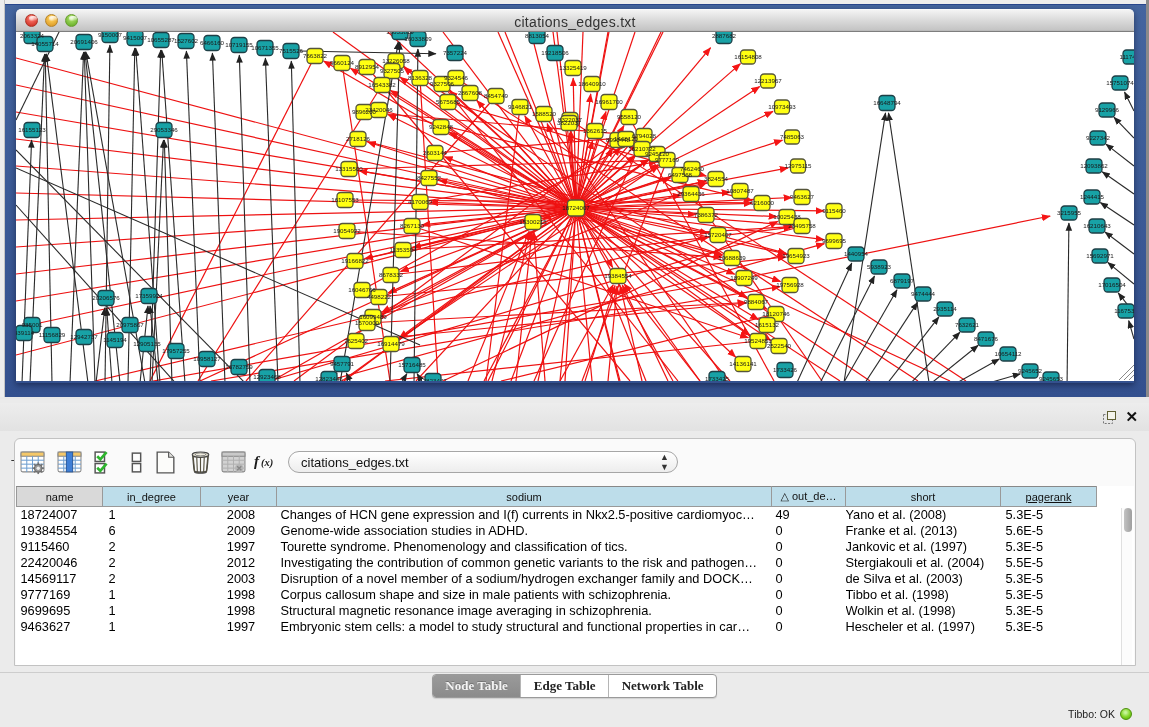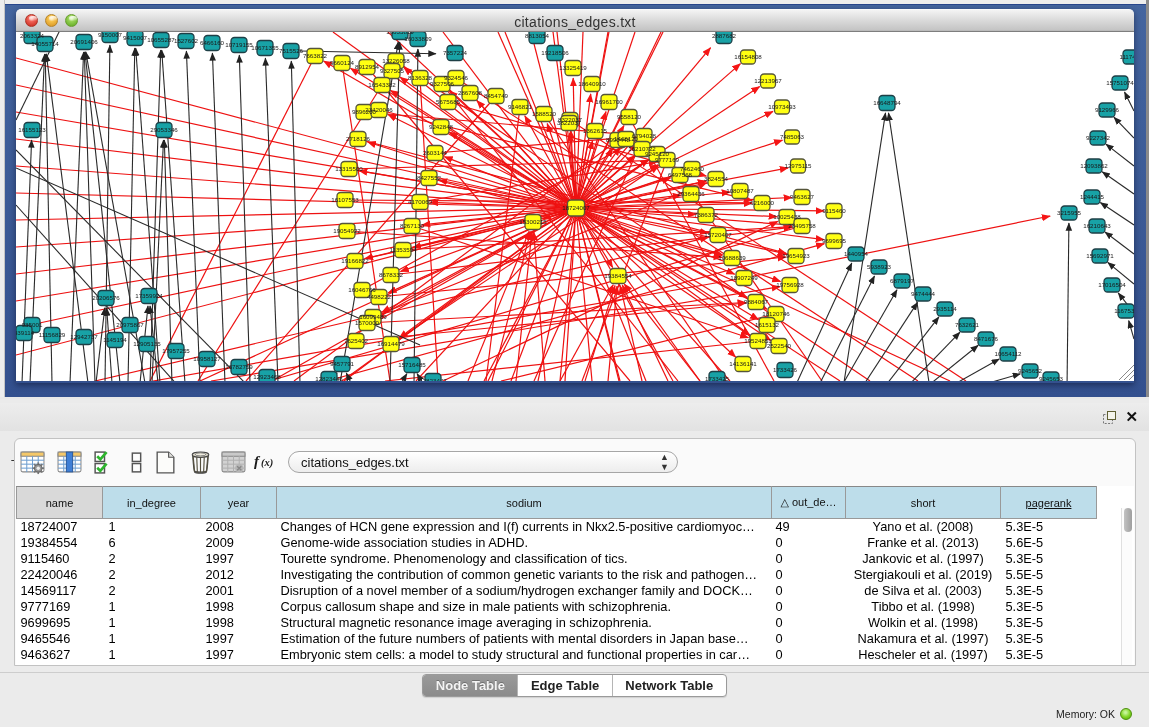--- a/index.html
+++ b/index.html
@@ -30,33 +30,33 @@
 #closex { position:absolute; top:5px; right:11px; font-size:15px; font-weight:bold; color:#111; }
 #container { position:absolute; left:14px; top:438px; width:1122px; height:228px;
   background:#fafafa; border:1px solid #c2c2c2; border-radius:6px 6px 0 0; }
 .tbico { position:absolute; top:450px; }
 #dd { position:absolute; left:288px; top:451px; width:390px; height:22px;
   background:linear-gradient(#ffffff,#ededed); border:1px solid #a6a6a6; border-radius:12px;
   font-size:13px; color:#111; line-height:21px; padding-left:12px; }
 #dd .arrows { position:absolute; right:8px; top:0px; font-size:9px; color:#333; line-height:10px; }
 #tablewrap { position:absolute; left:16px; top:486px; width:1118px; height:179px; background:#fff; overflow:hidden; }
 table { border-collapse:collapse; table-layout:fixed; width:1080px; }
-th { height:32px; font-size:11px; font-weight:normal; color:#111;
+th { height:20px; font-size:11px; font-weight:normal; color:#111;
   background:#bdddea; border:1px solid #999; border-top:1px solid #888; padding:0; }
 th.h1 { width:86px; background:#d9d9d9; }
 th.h2 { width:98px; } th.h3 { width:76px; } th.h4 { width:495px; }
 th.h5 { width:74px; } th.h6 { width:155px;margin-top:7px; } th.h7 { width:96px;text-decoration:underline; }
 td { height:16px; font-size:12.8px; color:#000; white-space:nowrap; overflow:hidden; padding:0; }
-td.c1 { padding-left:4px; } td.c2 { padding-left:6px; } td.c3 { padding-left:5px; }
-td.c4 { padding-left:4px; } td.c5 { padding-left:4px;margin-left:25px; } td.c6 { text-align:center;margin-top:20px; }
+td.c1 { padding-left:4px; } td.c2 { padding-left:6px; } td.c3 { padding-left:5px;text-align:center; }
+td.c4 { padding-left:4px; } td.c5 { padding-left:4px;margin-left:25px; } td.c6 { text-align:left;margin-top:20px; }
 td.c7 { padding-left:5px; }
 #vscroll { position:absolute; right:2px; top:22px; width:11px; height:157px; background:#fcfcfc; border-left:1px solid #e0e0e0; }
 #vthumb { position:absolute; left:1.5px; top:0px; width:8px; height:24px; background:linear-gradient(90deg,#c2c2c2,#9f9f9f); border-radius:4px; }
 #sep { position:absolute; left:0; top:672px; width:1149px; border-top:1px solid #cdcdcd; }
-#segwrap { position:absolute; left:0; top:674px; width:1149px; text-align:center; }
+#segwrap { position:absolute; left:0; top:674px; width:1149px; text-align:center;font-family:Liberation Serif, serif; }
 #seg { display:inline-block; border:1px solid #9a9a9a; border-radius:4px; overflow:hidden;
   background:#fff; box-shadow:0 1px 1px rgba(0,0,0,0.12); }
 #seg span { display:inline-block; font-size:13px; font-weight:bold; padding:2.5px 12.5px 3.5px;
   color:#222; border-left:1px solid #b5b5b5; }
 #seg span.on { background:linear-gradient(#9a9a9a,#8b8b8b); color:#f4f4f4; border-left:none;
   text-shadow:0 -1px 0 rgba(0,0,0,0.25); }
 #mem { position:absolute; right:34px; top:708px; font-size:10.5px; color:#222; }
 #memled { position:absolute; right:17px; top:708px; width:12px; height:12px; border-radius:50%;
   background:radial-gradient(circle at 45% 35%, #c6f59a 10%, #7ed321 55%, #4ea80a); border:1px solid #4c8f0c; }
 </style></head>
@@ -720,27 +720,27 @@
           <td class="c5">0</td>
           <td class="c6">Jankovic et al. (1997)</td>
           <td class="c7">5.3E-5</td>
         </tr>
 <tr>
           <td class="c1">22420046</td>
           <td class="c2">2</td>
           <td class="c3">2012</td>
           <td class="c4">Investigating the contribution of common genetic variants to the risk and pathogen…</td>
           <td class="c5">0</td>
-          <td class="c6">Stergiakouli et al. (2019)</td>
+          <td class="c6">Stergiakouli et al. (2004)</td>
           <td class="c7">5.5E-5</td>
         </tr>
 <tr>
           <td class="c1">14569117</td>
           <td class="c2">2</td>
-          <td class="c3">2001</td>
+          <td class="c3">2003</td>
           <td class="c4">Disruption of a novel member of a sodium/hydrogen exchanger family and DOCK…</td>
           <td class="c5">0</td>
           <td class="c6">de Silva et al. (2003)</td>
           <td class="c7">5.3E-5</td>
         </tr>
 <tr>
           <td class="c1">9777169</td>
           <td class="c2">1</td>
           <td class="c3">1998</td>
           <td class="c4">Corpus callosum shape and size in male patients with schizophrenia.</td>
@@ -751,38 +751,29 @@
 <tr>
           <td class="c1">9699695</td>
           <td class="c2">1</td>
           <td class="c3">1998</td>
           <td class="c4">Structural magnetic resonance image averaging in schizophrenia.</td>
           <td class="c5">0</td>
           <td class="c6">Wolkin et al. (1998)</td>
           <td class="c7">5.3E-5</td>
         </tr>
 <tr>
-          <td class="c1">9465546</td>
-          <td class="c2">1</td>
-          <td class="c3">1997</td>
-          <td class="c4">Estimation of the future numbers of patients with mental disorders in Japan base…</td>
-          <td class="c5">0</td>
-          <td class="c6">Nakamura et al. (1997)</td>
-          <td class="c7">5.3E-5</td>
-        </tr>
-<tr>
           <td class="c1">9463627</td>
           <td class="c2">1</td>
           <td class="c3">1997</td>
           <td class="c4">Embryonic stem cells: a model to study structural and functional properties in car…</td>
           <td class="c5">0</td>
           <td class="c6">Hescheler et al. (1997)</td>
           <td class="c7">5.3E-5</td>
         </tr>
 </tbody>
     </table>
 <div id="vscroll">
       <div id="vthumb"></div>
     </div>
 </div>
 <div id="sep"></div>
 <div id="segwrap"><div id="seg"><span class="on">Node Table</span><span>Edge Table</span><span>Network Table</span></div></div>
-<div id="mem">Memory: OK</div>
+<div id="mem">Tibbo: OK</div>
 <div id="memled"></div>
 </body></html>

